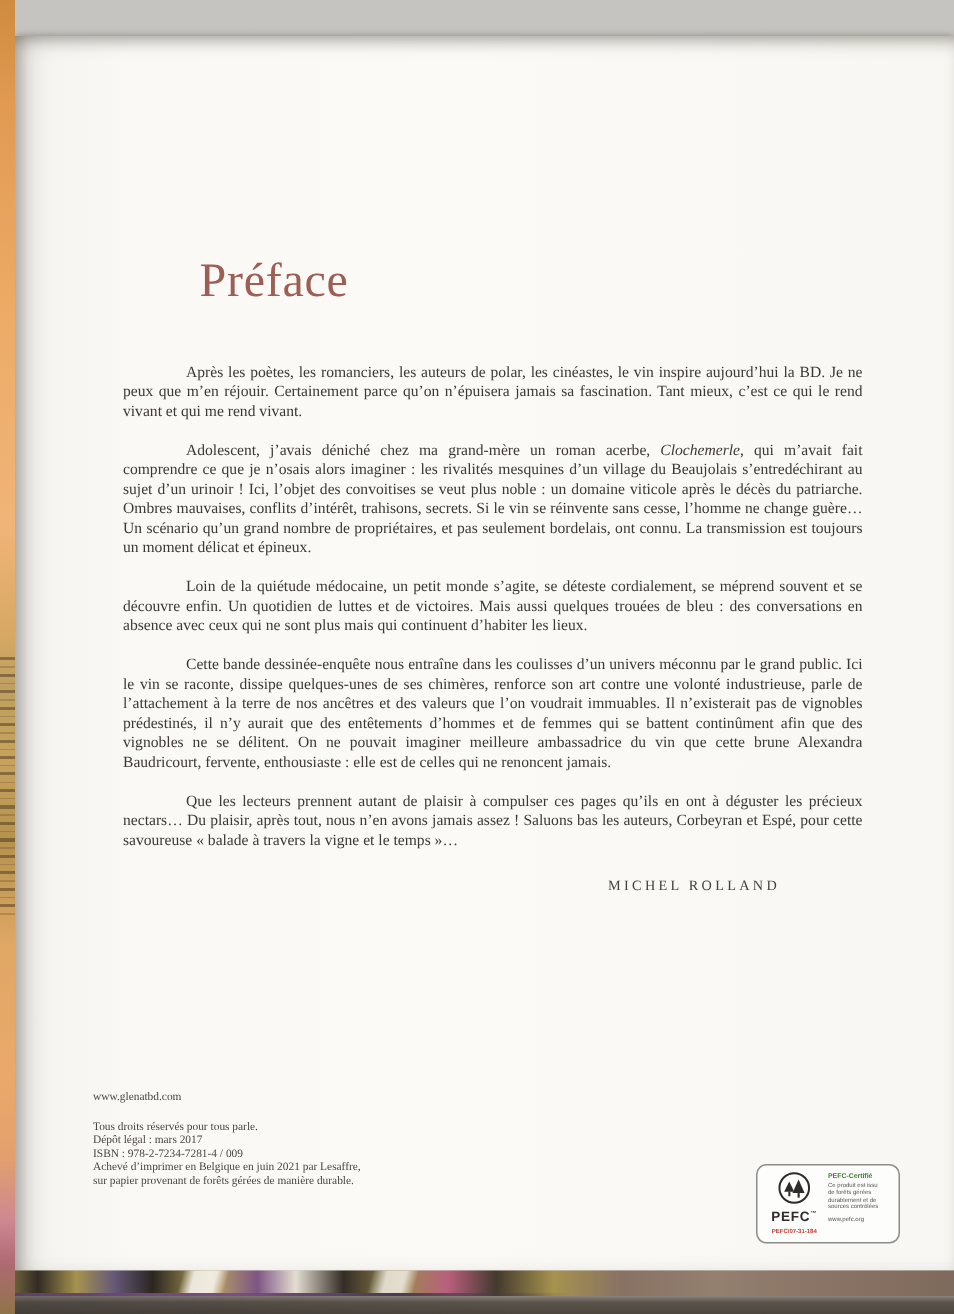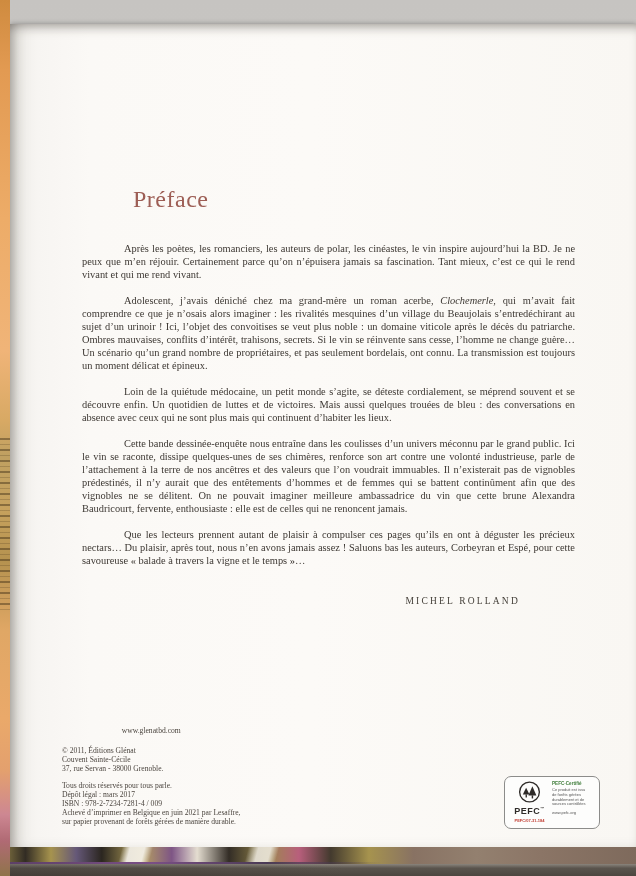--- a/index.html
+++ b/index.html
@@ -19,37 +19,37 @@
   
   .edge-left {
     position:absolute; left:0; top:0; width:10px; height:876px; z-index:4;
     background:linear-gradient(180deg,#cf8b3f 0%,#e29a52 8%,#edac68 25%,#f0b478 40%,#d8a964 48%,#bfa061 52%,#c7a25e 58%,#b5924f 64%,#e0a765 72%,#eaa96a 82%,#e3a06e 88%,#cd8792 93%,#b06a74 96%,#8f744a 100%);
   }
   .edge-left::after {
     content:""; position:absolute; left:0; top:438px; width:100%; height:172px;
     background:repeating-linear-gradient(180deg, rgba(50,35,15,.42) 0 2px, rgba(0,0,0,0) 2px 6px, rgba(80,60,30,.25) 6px 7px, rgba(0,0,0,0) 7px 11px);
   }
   .title {
-    position:absolute; left:123px; top:162px; margin:0;
-    font-size:24px; font-weight:normal; letter-spacing:.5px; color:#9d5e55;
+    position:absolute; left:123px; top:144px; margin:0;
+    font-size:32px; font-weight:normal; letter-spacing:.5px; color:#9d5e55;
   }
   .text-block {
     position:absolute; left:72px; top:218px; width:493px;
     color:#3d3833; font-size:10.4px; line-height:13px; text-align:justify;
   }
   .text-block p { margin:0 0 13px; text-indent:42px; }
   .signature {
-    margin-top:28px; text-align:right; padding-right:55px;
+    margin-top:18px; text-align:right; padding-right:55px;
     font-size:9.5px; letter-spacing:2.2px; color:#45403a;font-family:Liberation Serif, serif;
   }
   .footer {
     position:absolute; left:52px; top:702px;
     color:#4b453f; font-size:7.6px; line-height:9px;
   }
-  .footer .website { margin-bottom:11px;text-align:center; }
+  .footer .website { margin-bottom:11px; }
   .footer .grp { margin-bottom:8px; }
   
   .pefc {
     position:absolute; left:494px; top:752px; width:96px; height:53px;
     background:#fdfdfc; border:1px solid #8c8c8a; border-radius:7px;
     display:flex; padding:4px 4px 2px 6px; box-sizing:border-box; z-index:2;
     font-family:"Liberation Sans", sans-serif;
   }
   .pefc-left { width:37px; display:flex; flex-direction:column; align-items:center; }
   .pefc-name { font-weight:bold; font-size:9px; line-height:9px; color:#2e2b28; letter-spacing:.5px; }
@@ -92,25 +92,20 @@
       <p><span>Adolescent, j’avais déniché chez ma grand-mère un roman acerbe, </span><em>Clochemerle</em><span>, qui m’avait fait comprendre ce que je n’osais alors imaginer : les rivalités mesquines d’un village du Beaujolais s’entredéchirant au sujet d’un urinoir ! Ici, l’objet des convoitises se veut plus noble : un domaine viticole après le décès du patriarche. Ombres mauvaises, conflits d’intérêt, trahisons, secrets. Si le vin se réinvente sans cesse, l’homme ne change guère… Un scénario qu’un grand nombre de propriétaires, et pas seulement bordelais, ont connu. La transmission est toujours un moment délicat et épineux.</span></p>
       <p>Loin de la quiétude médocaine, un petit monde s’agite, se déteste cordialement, se méprend souvent et se découvre enfin. Un quotidien de luttes et de victoires. Mais aussi quelques trouées de bleu : des conversations en absence avec ceux qui ne sont plus mais qui continuent d’habiter les lieux.</p>
       <p>Cette bande dessinée-enquête nous entraîne dans les coulisses d’un univers méconnu par le grand public. Ici le vin se raconte, dissipe quelques-unes de ses chimères, renforce son art contre une volonté industrieuse, parle de l’attachement à la terre de nos ancêtres et des valeurs que l’on voudrait immuables. Il n’existerait pas de vignobles prédestinés, il n’y aurait que des entêtements d’hommes et de femmes qui se battent continûment afin que des vignobles ne se délitent. On ne pouvait imaginer meilleure ambassadrice du vin que cette brune Alexandra Baudricourt, fervente, enthousiaste : elle est de celles qui ne renoncent jamais.</p>
       <p>Que les lecteurs prennent autant de plaisir à compulser ces pages qu’ils en ont à déguster les précieux nectars… Du plaisir, après tout, nous n’en avons jamais assez ! Saluons bas les auteurs, Corbeyran et Espé, pour cette savoureuse « balade à travers la vigne et le temps »…</p>
       <div class="signature">MICHEL ROLLAND</div>
     </div>
 
     <div class="footer">
       <div class="website">www.glenatbd.com</div>
       <div class="grp">
-        <div>© 2011, Éditions Glénat</div>
-        <div>Couvent Sainte-Cécile</div>
-        <div>37, rue Servan - 38000 Grenoble.</div>
-      </div>
-      <div class="grp">
         <div>Tous droits réservés pour tous parle.</div>
         <div>Dépôt légal : mars 2017</div>
         <div>ISBN : 978-2-7234-7281-4 / 009</div>
         <div>Achevé d’imprimer en Belgique en juin 2021 par Lesaffre,</div>
         <div>sur papier provenant de forêts gérées de manière durable.</div>
       </div>
     </div>
 
     <div class="pefc">
       <div class="pefc-left">

